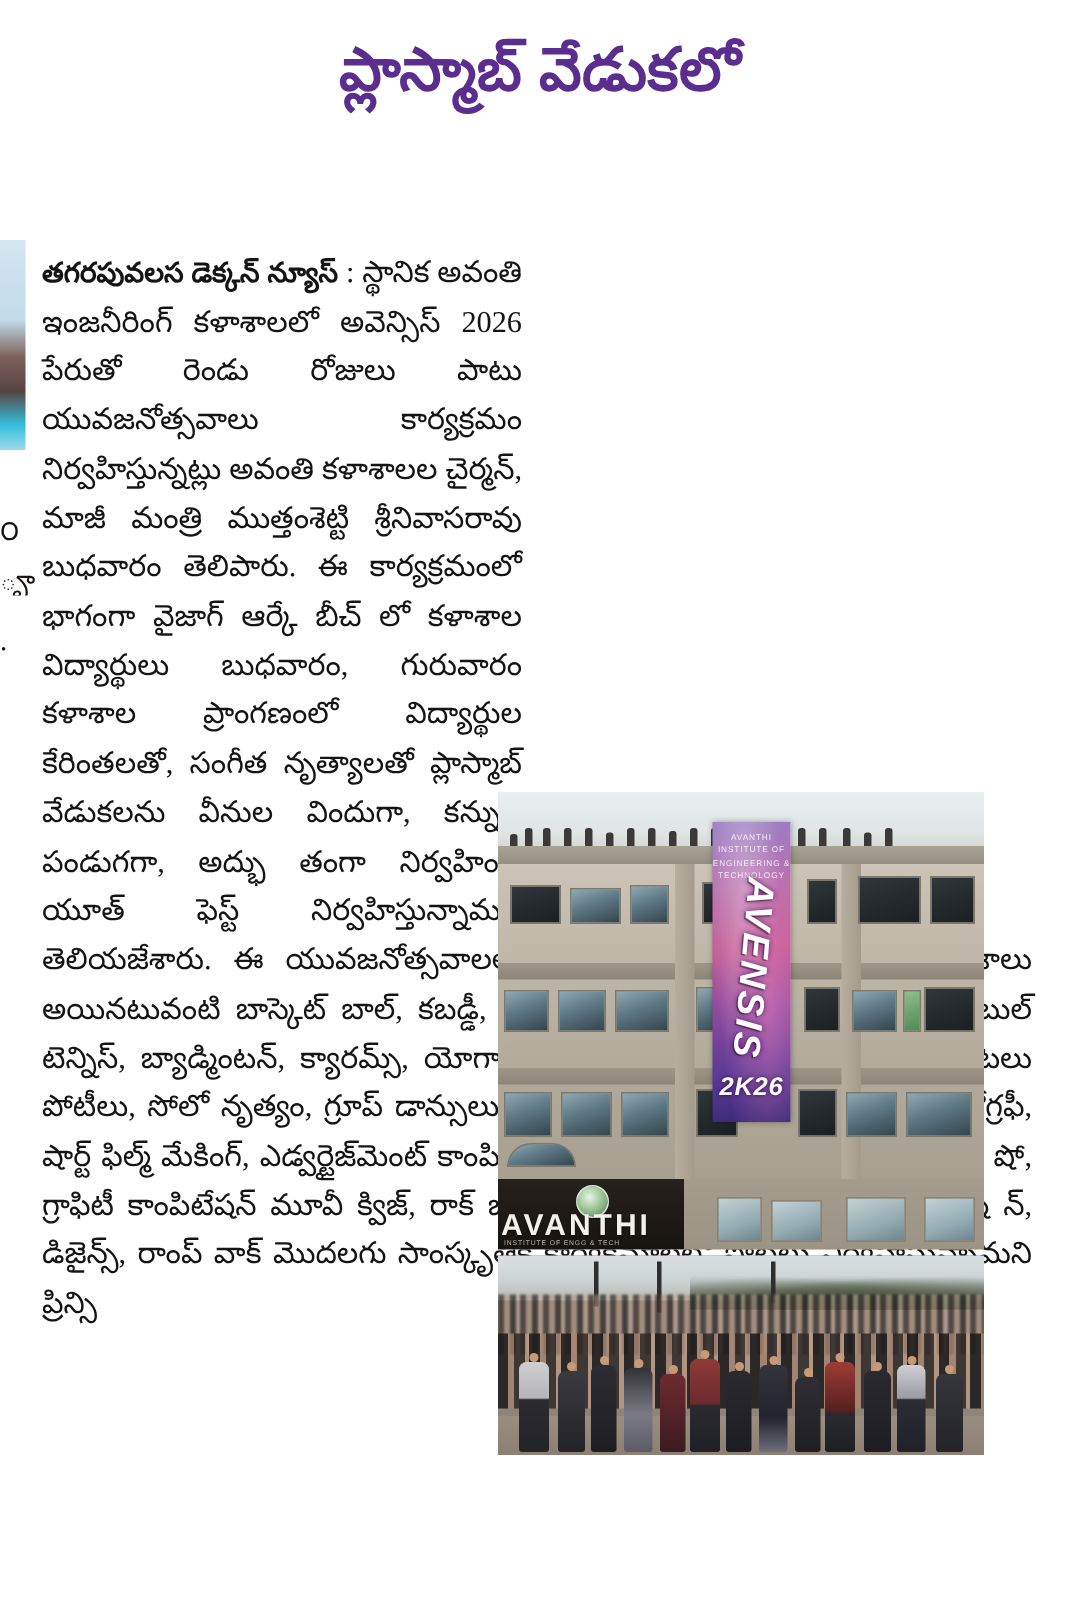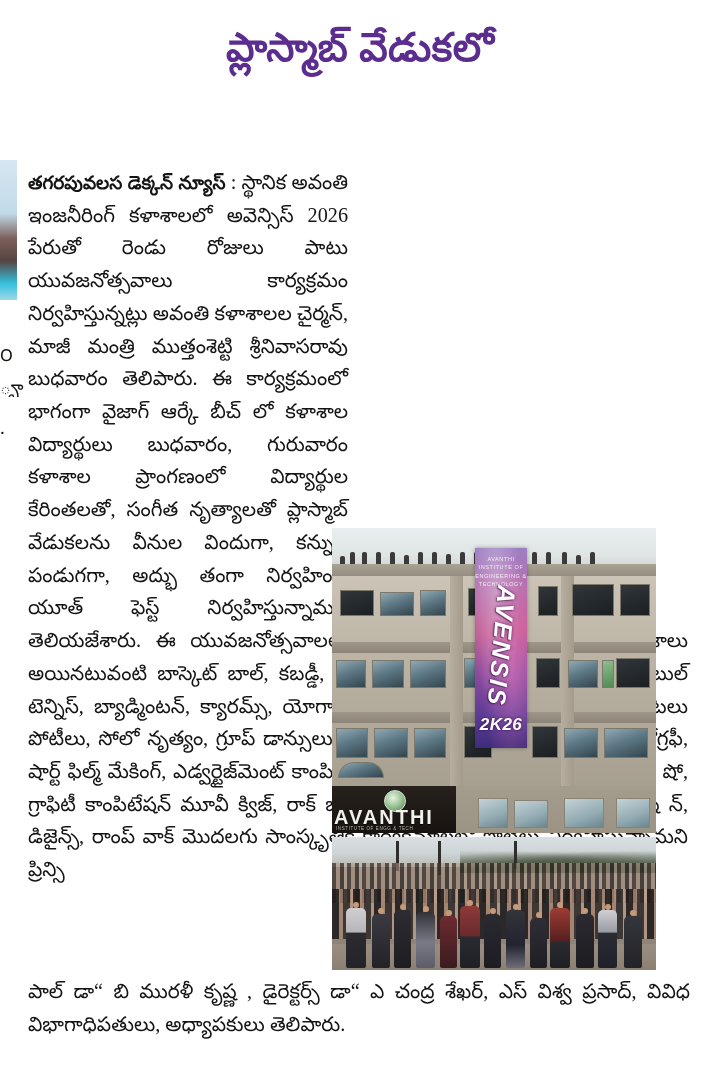--- a/index.html
+++ b/index.html
@@ -429,17 +429,14 @@
         </div>
       <div class="figure" style="left:266px;width:19px;height:58px;background:linear-gradient(180deg,#cfcfd4 0%,#9a9aa2 38%,#2c2c33 40%,#20202a 100%);">
           <span class="face"></span>
         </div>
       <div class="figure" style="left:292px;width:18px;height:52px;background:linear-gradient(180deg,#35353c 0%,#232329 100%);">
           <span class="face"></span>
         </div>
     </div>
   </div>
 
-  <div class="tail">
-    <p>పాల్ డా“ బి మురళీ కృష్ణ , డైరెక్టర్స్ డా“ ఎ చంద్ర శేఖర్, ఎస్ విశ్వ ప్రసాద్, వివిధ విభాగాధిపతులు, అధ్యాపకులు తెలిపారు.</p>
-  </div>
 
 </div>
 
 </body></html>

